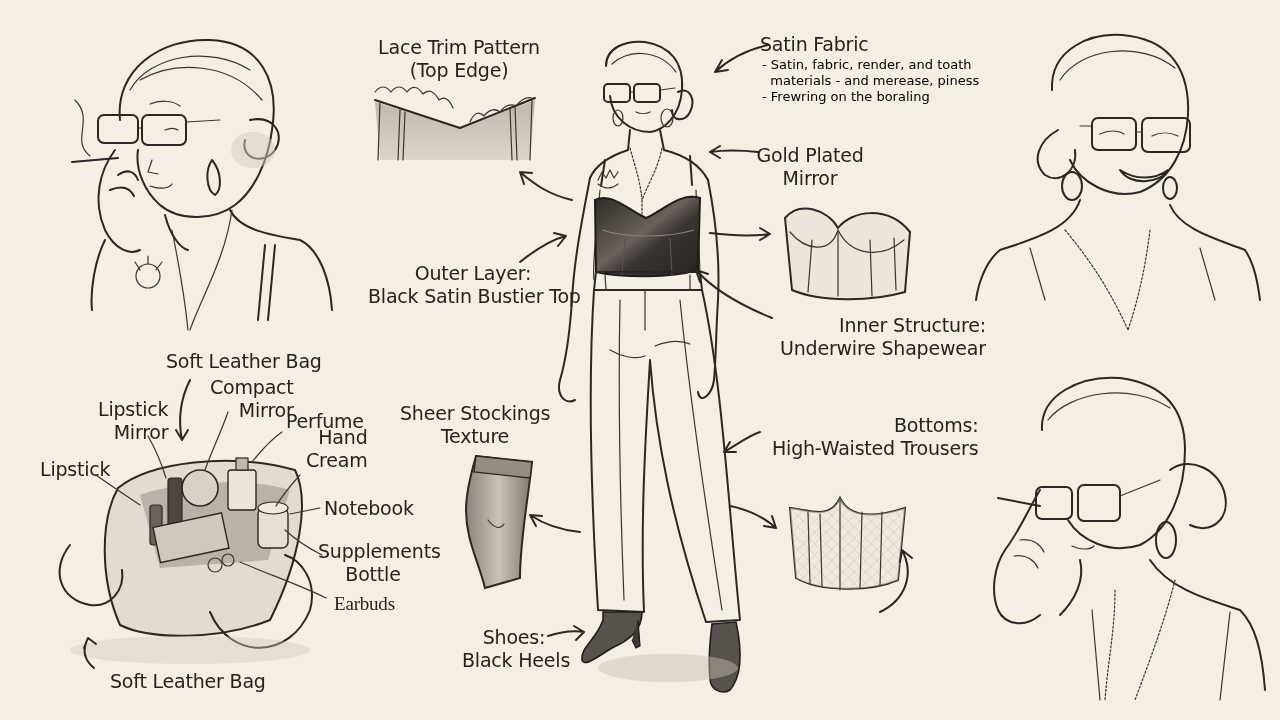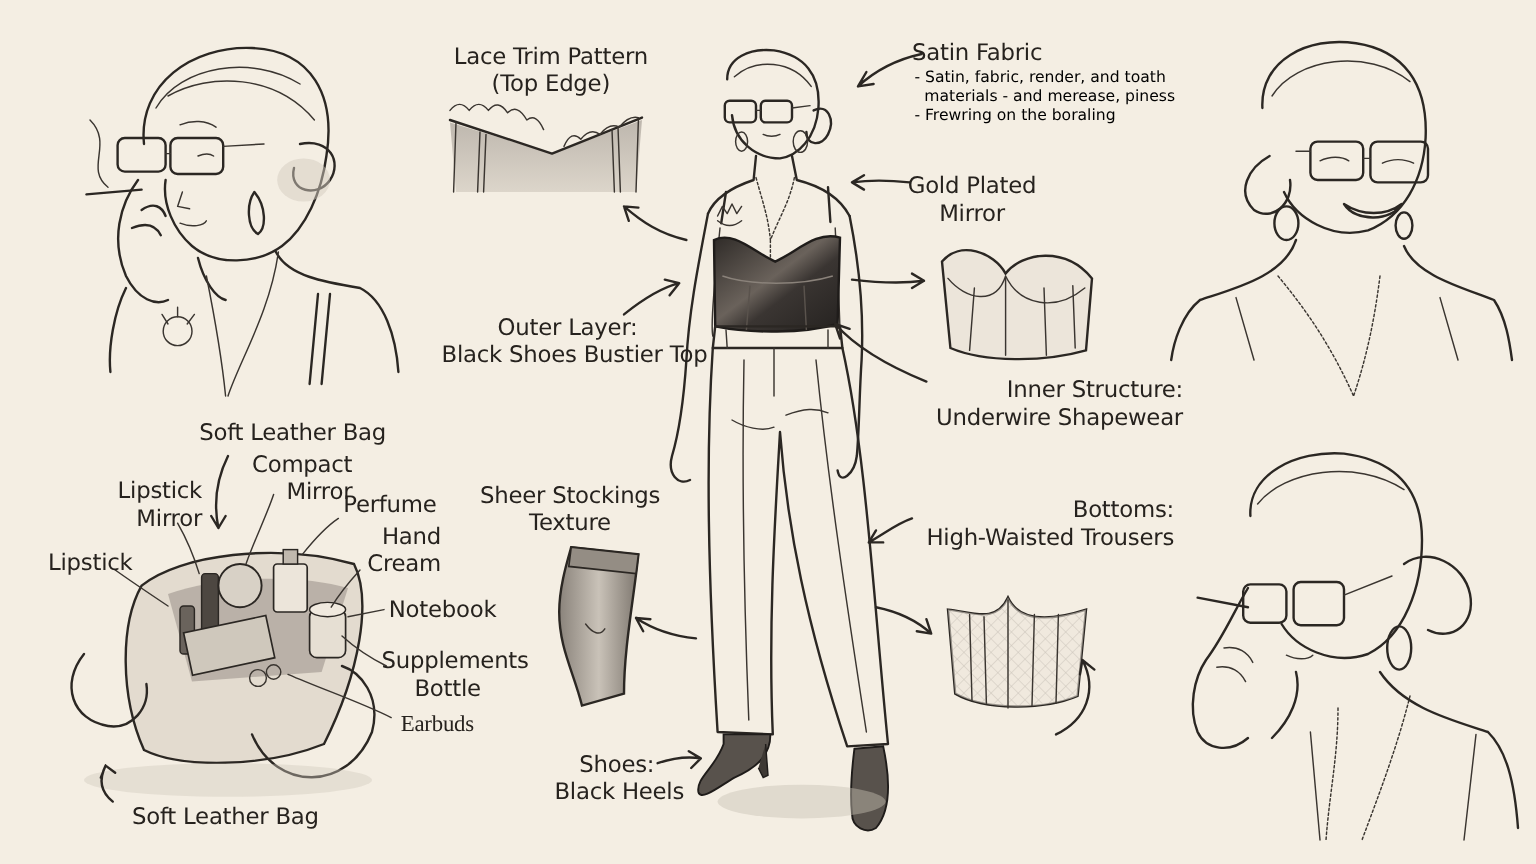--- a/index.html
+++ b/index.html
@@ -227,21 +227,21 @@
   <span style="display:block">- Frewring on the boraling</span>
 </div>
 
 <div class="label" style="left:748px; top:144px; width:124px;">
   <span class="line">Gold Plated</span>
   <span class="line">Mirror</span>
 </div>
 
 <div class="label" style="left:348px; top:262px; width:210px;margin-left:20px;">
   <span class="line">Outer Layer:</span>
-  <span class="line">Black Shoes Bustier Top</span>
+  <span class="line">Black Satin Bustier Top</span>
 </div>
 
 <div class="label left" style="left:772px; top:414px;">
   <span class="line">Bottoms:</span>
   <span class="line">High-Waisted Trousers</span>
 </div>
 
 <div class="label left" style="left:780px; top:314px;">
   <span class="line">Inner Structure:</span>
   <span class="line">Underwire Shapewear</span>
@@ -261,21 +261,21 @@
 <div class="label left" style="left:166px; top:350px;">Soft Leather Bag</div>
 <div class="label left" style="left:210px; top:376px;">
   <span class="line">Compact</span>
   <span class="line">Mirror</span>
 </div>
 <div class="label left" style="left:98px; top:398px;">
   <span class="line">Lipstick</span>
   <span class="line">Mirror</span>
 </div>
 <div class="label left" style="left:286px; top:410px;">Perfume</div>
-<div class="label left" style="left:306px; top:436px;">
+<div class="label left" style="left:306px; top:426px;">
   <span class="line">Hand</span>
   <span class="line">Cream</span>
 </div>
 <div class="label left" style="left:40px; top:458px;">Lipstick</div>
 <div class="label left" style="left:324px; top:497px;">Notebook</div>
 <div class="label" style="left:318px; top:540px; width:110px;">
   <span class="line">Supplements</span>
   <span class="line">Bottle</span>
 </div>
 <div class="label left" style="left:334px; top:592px;font-family:Liberation Serif, serif;">Earbuds</div>

